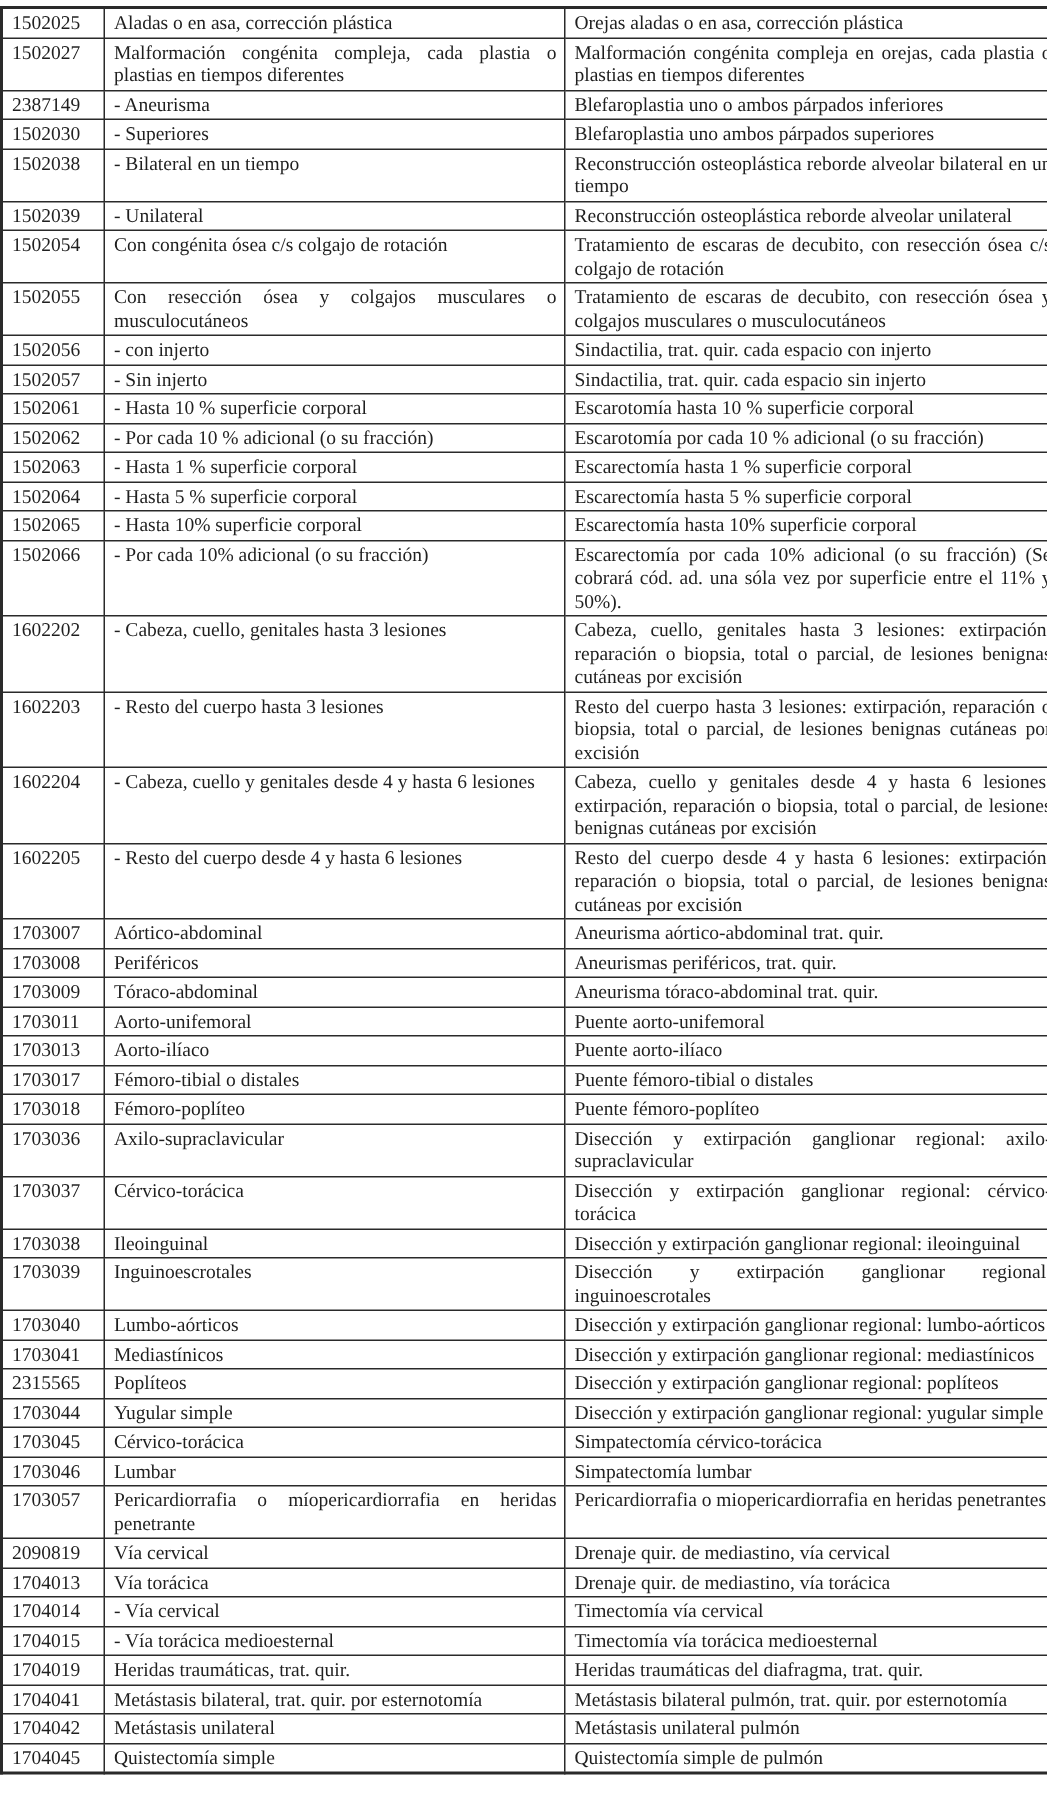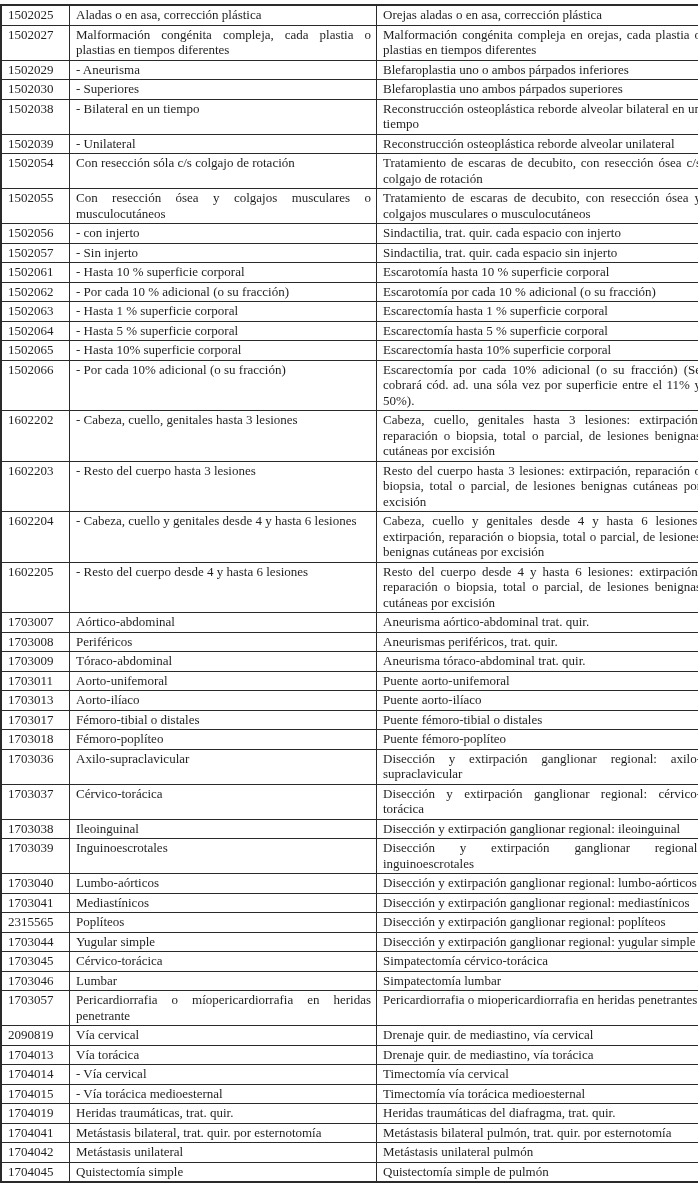--- a/index.html
+++ b/index.html
@@ -57,42 +57,42 @@
     <td class="col-code">1502025</td>
     <td class="col-desc">Aladas o en asa, corrección plástica</td>
     <td class="col-full">Orejas aladas o en asa, corrección plástica</td>
   </tr>
         <tr>
     <td class="col-code">1502027</td>
     <td class="col-desc">Malformación congénita compleja, cada plastia o plastias en tiempos diferentes</td>
     <td class="col-full">Malformación congénita compleja en orejas, cada plastia o plastias en tiempos diferentes</td>
   </tr>
         <tr>
-    <td class="col-code">1502029</td>
+    <td class="col-code">2387149</td>
     <td class="col-desc">- Aneurisma</td>
     <td class="col-full">Blefaroplastia uno o ambos párpados inferiores</td>
   </tr>
         <tr>
     <td class="col-code">1502030</td>
     <td class="col-desc">- Superiores</td>
     <td class="col-full">Blefaroplastia uno ambos párpados superiores</td>
   </tr>
         <tr>
     <td class="col-code">1502038</td>
     <td class="col-desc">- Bilateral en un tiempo</td>
     <td class="col-full">Reconstrucción osteoplástica reborde alveolar bilateral en un tiempo</td>
   </tr>
         <tr>
     <td class="col-code">1502039</td>
     <td class="col-desc">- Unilateral</td>
     <td class="col-full">Reconstrucción osteoplástica reborde alveolar unilateral</td>
   </tr>
         <tr>
     <td class="col-code">1502054</td>
-    <td class="col-desc">Con resección sóla c/s colgajo de rotación</td>
+    <td class="col-desc">Con congénita ósea c/s colgajo de rotación</td>
     <td class="col-full">Tratamiento de escaras de decubito, con resección ósea c/s colgajo de rotación</td>
   </tr>
         <tr>
     <td class="col-code">1502055</td>
     <td class="col-desc">Con resección ósea y colgajos musculares o musculocutáneos</td>
     <td class="col-full">Tratamiento de escaras de decubito, con resección ósea y colgajos musculares o musculocutáneos</td>
   </tr>
         <tr>
     <td class="col-code">1502056</td>
     <td class="col-desc">- con injerto</td>

